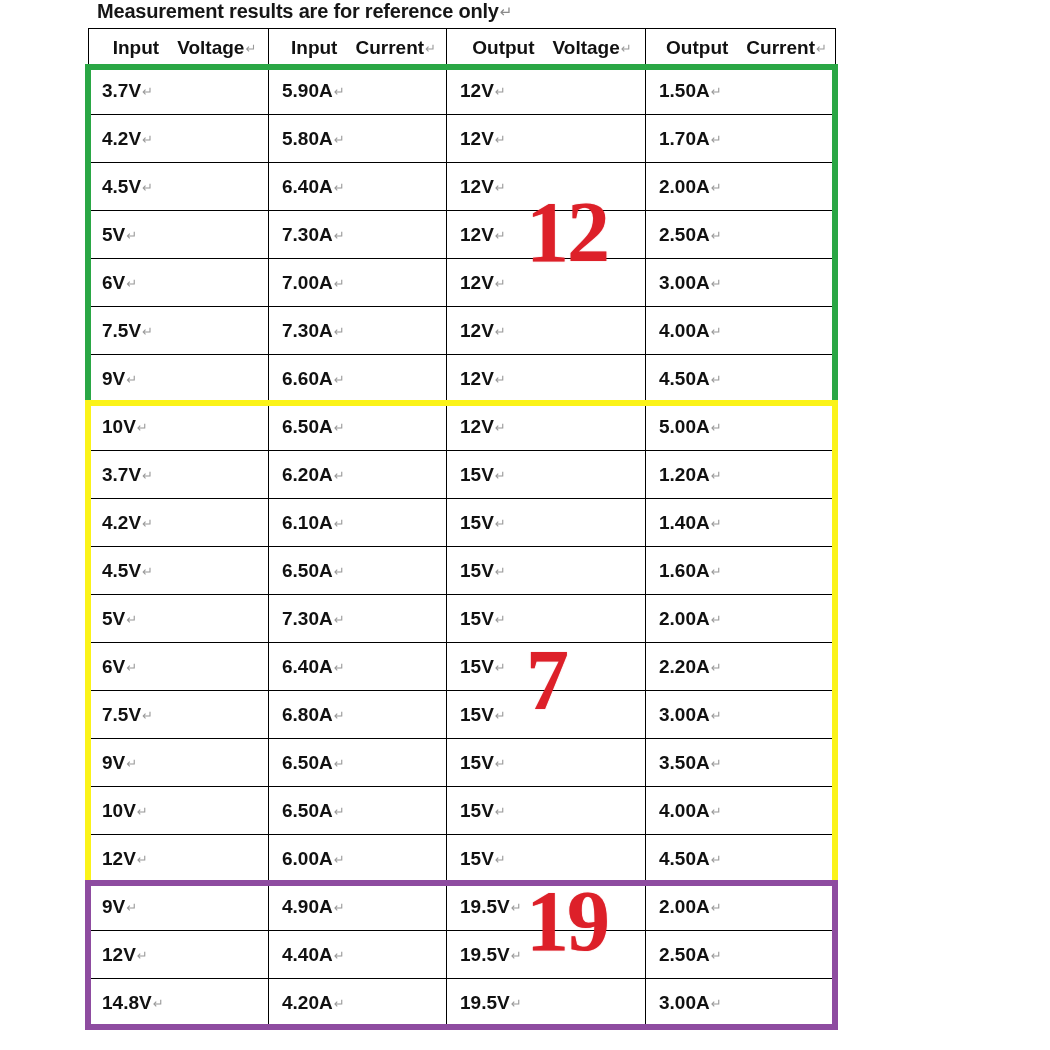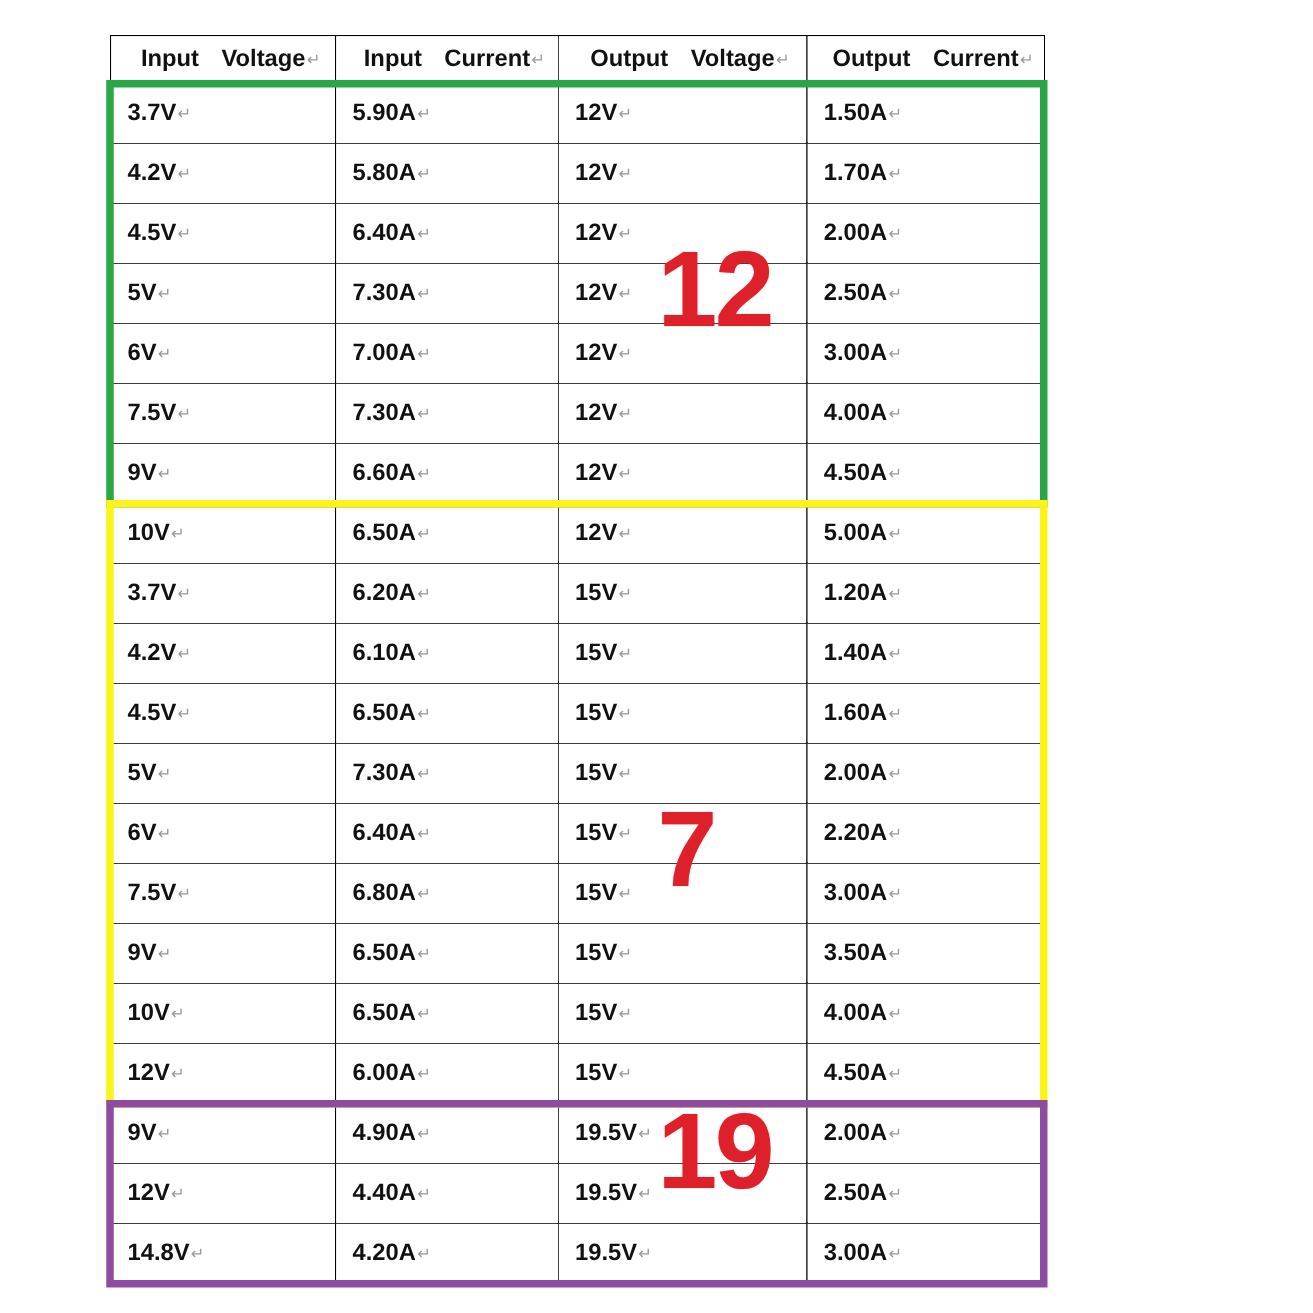--- a/index.html
+++ b/index.html
@@ -95,35 +95,36 @@
     box-sizing: border-box;
     pointer-events: none;
   }
   .group-green  { border: 6px solid #2aa745; }
   .group-yellow { border: 6px solid #fbf319; }
   .group-purple { border: 6px solid #8e4ca0; }
 
   
   .big-num {
     position: absolute;
-    font-family: Liberation Sans, sans-serif;
+    font-family: Liberation Serif, serif;
     font-weight: 700;
     font-size: 86px;
     line-height: 1;
     color: #dd2029;
     letter-spacing: -2px;
     pointer-events: none;
     text-shadow: 0 0 1px rgba(221,32,41,0.5);
   }
 </style>
 </head>
 <body>
 
 <div id="page">
 
+  <div class="title"><span>Measurement results are for reference only</span><span class="pil">↵</span></div>
 
   <div class="table-wrap">
     <table class="spec">
       <colgroup>
         <col class="c1">
           <col class="c2">
           <col class="c3">
           <col class="c4">
       </colgroup>
       <thead>

